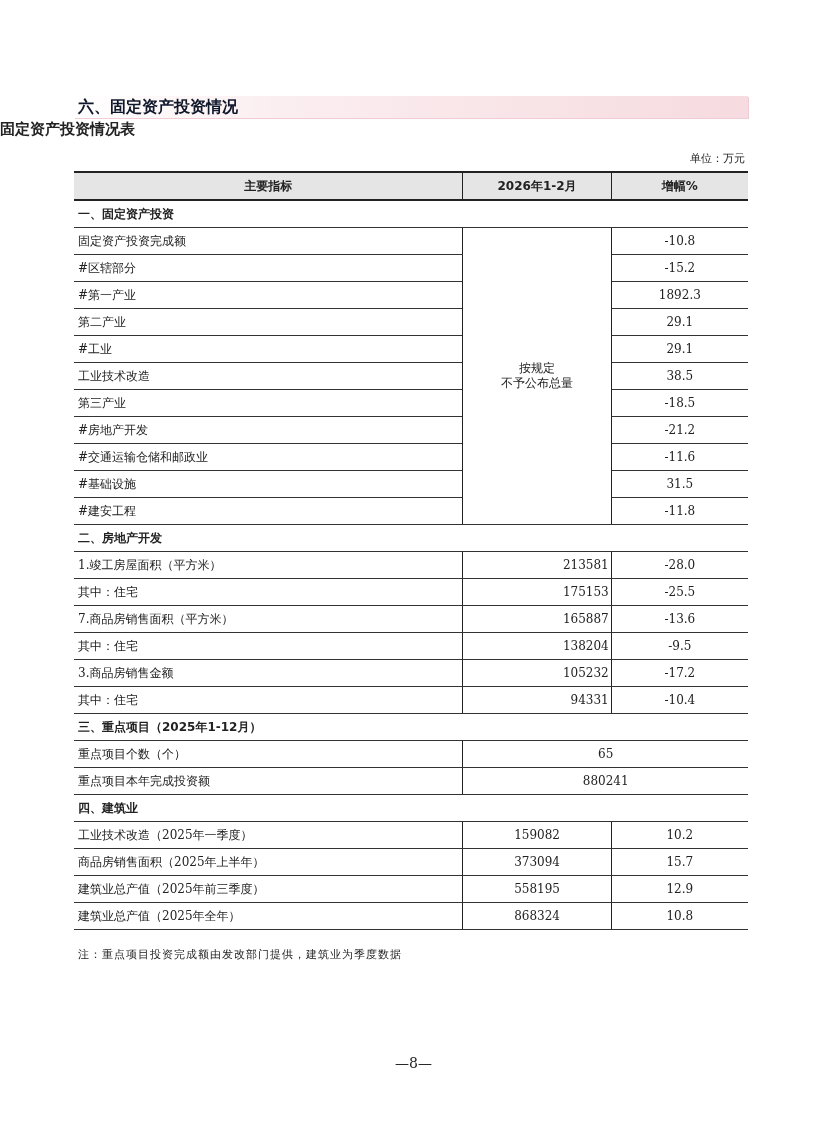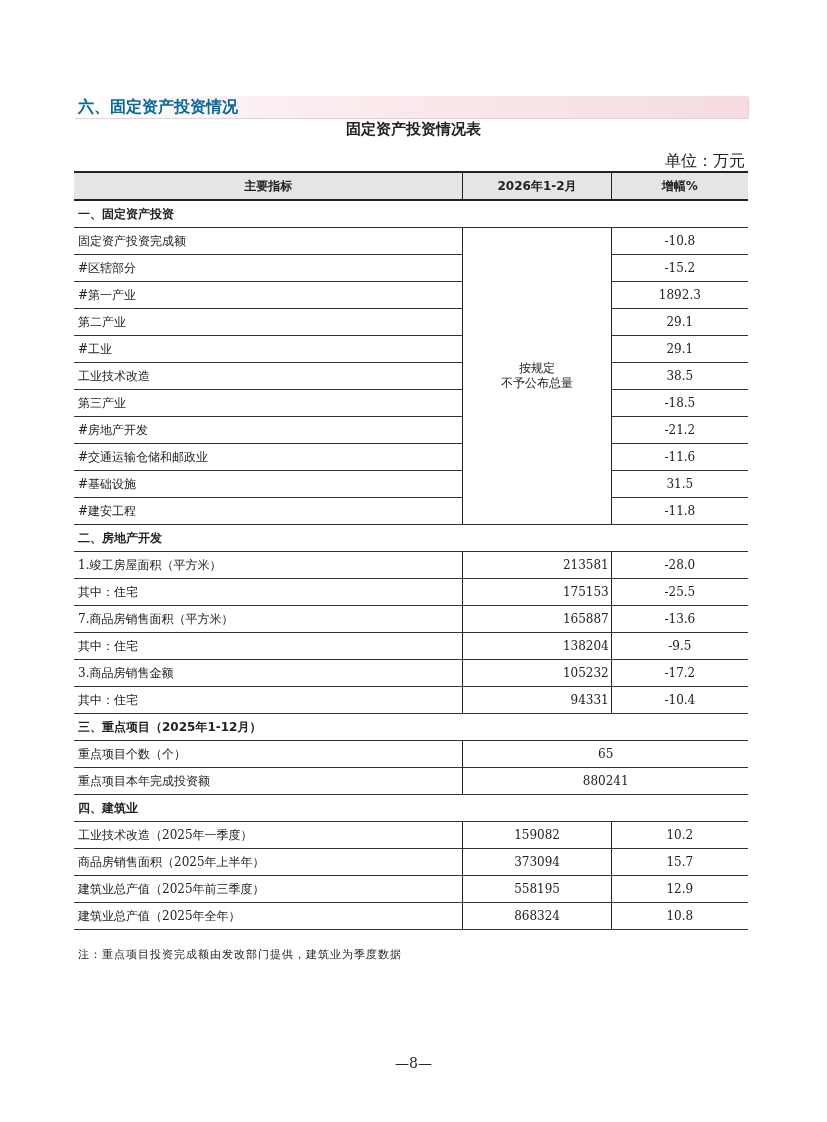--- a/index.html
+++ b/index.html
@@ -2,24 +2,24 @@
 <html><head>
 <meta charset="utf-8">
 <style>
   html, body { margin: 0; padding: 0; background: #ffffff; }
   body { width: 827px; height: 1122px; position: relative; overflow: hidden;
          font-family: "DejaVu Serif", "Liberation Serif", serif; color: #222; }
   .section-bar { position: absolute; left: 74px; top: 96px; width: 674px; height: 22px;
     background: linear-gradient(to right, #ffffff 0%, #fbeef0 30%, #f6dbe0 100%);
     box-shadow: 1px 1px 0 #f0cdd4; }
   .section-title { position: absolute; left: 78px; top: 97px; font-family: "DejaVu Sans", sans-serif;
-    font-size: 16px; font-weight: bold; color: #0369a1; }
-  .table-title { position: absolute; left: 0; width: 827px; top: 120px; text-align: center;
+    font-size: 16px; font-weight: bold; color: #0f172a; }
+  .table-title { position: absolute; left: 0; width: 827px; top: 120px; 
     font-family: Liberation Serif, serif; font-size: 15px; font-weight: bold; }
-  .unit { position: absolute; right: 82px; top: 151px; font-size: 16px; }
+  .unit { position: absolute; right: 82px; top: 151px; font-size: 11px; }
   table.main { position: absolute; left: 74px; top: 171px; width: 674px; border-collapse: collapse;
     font-size: 12px; }
   table.main td, table.main th { height: 26px; padding: 0; border-top: 1.5px solid #333;
     border-bottom: 1.5px solid #333; }
   table.main th { background: #e5e5e5; font-family: "DejaVu Sans", sans-serif; font-weight: bold;
     font-size: 12px; border-top: 2px solid #222; border-bottom: 2px solid #222; }
   .c1 { width: 391px; }
   .c2 { width: 146px; border-left: 1px solid #222; border-right: 1px solid #222; }
   .c3 { width: 137px; }
   td.lbl { text-align: left; padding-left: 4px !important; }

